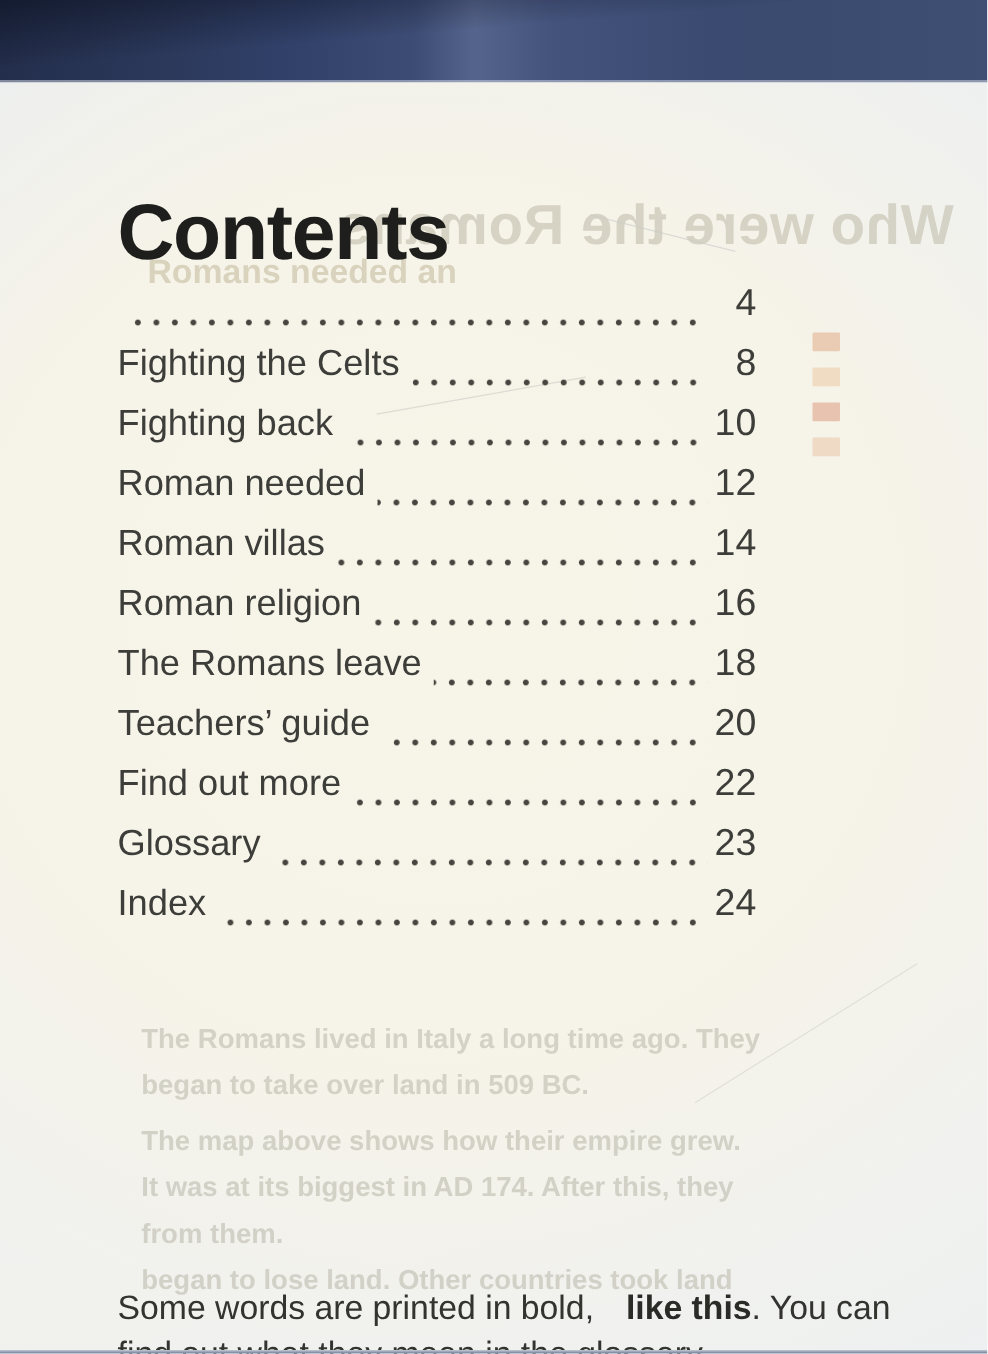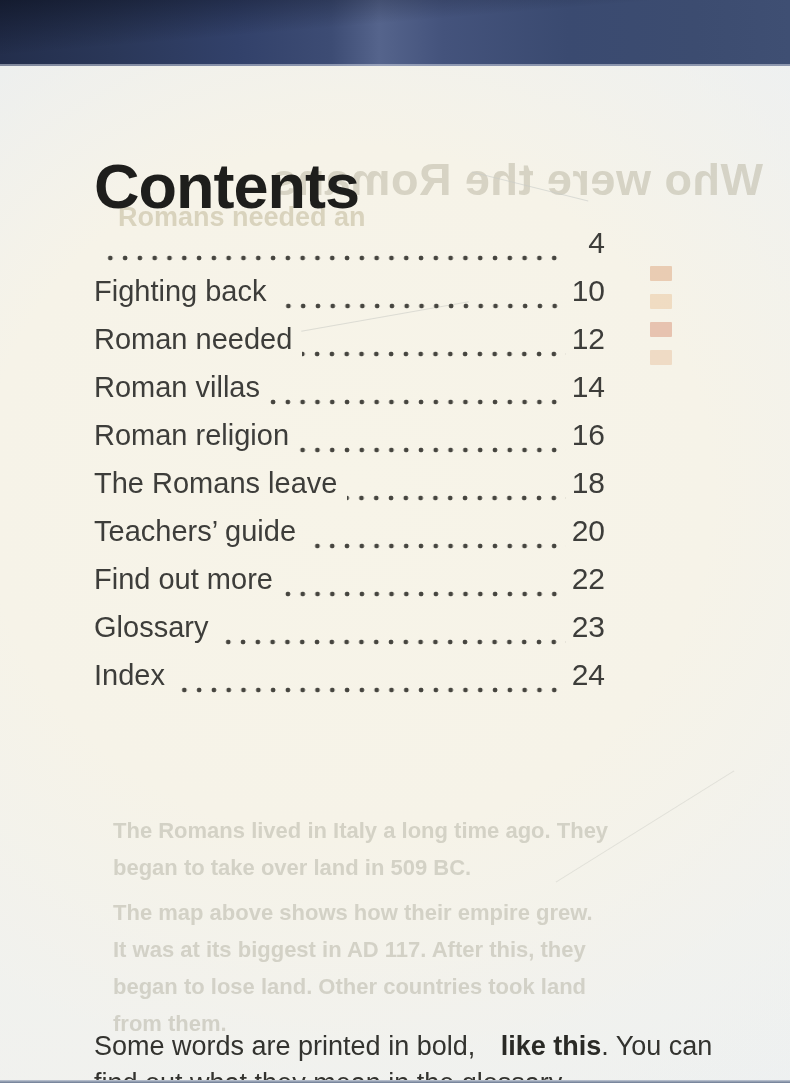--- a/index.html
+++ b/index.html
@@ -151,37 +151,42 @@
         <div class="ghost-swatch" style="background: rgba(225, 155, 85, 0.26);"></div>
         <div class="ghost-swatch" style="background: rgba(195, 85, 45, 0.3);"></div>
         <div class="ghost-swatch" style="background: rgba(215, 135, 75, 0.22);"></div>
       </div>
     <div class="ghost ghost-para gp1">
         <div class="ghost-line">The Romans lived in Italy a long time ago. They</div>
         <div class="ghost-line">began to take over land in 509 BC.</div>
       </div>
     <div class="ghost ghost-para gp2">
         <div class="ghost-line">The map above shows how their empire grew.</div>
-        <div class="ghost-line">It was at its biggest in AD 117. After this, they</div>
+        <div class="ghost-line">It was at its biggest in AD 174. After this, they</div>
+        <div class="ghost-line">from them.</div>
         <div class="ghost-line">began to lose land. Other countries took land</div>
-        <div class="ghost-line">from them.</div>
       </div>
 
     <div class="scratch s1"></div>
     <div class="scratch s2"></div>
     <div class="scratch s3"></div>
 
     <div class="title">Contents</div>
 
     <div class="toc">
         <div class="toc-row">
           <span class="leader"></span>
           <span class="toc-page">4</span>
         </div>
         <div class="toc-row">
+          <span class="toc-label">Fighting the Celts</span>
+          <span class="leader"></span>
+          <span class="toc-page">8</span>
+        </div>
+        <div class="toc-row">
           <span class="toc-label">Fighting back</span>
           <span class="leader"></span>
           <span class="toc-page">10</span>
         </div>
         <div class="toc-row">
           <span class="toc-label">Roman needed</span>
           <span class="leader"></span>
           <span class="toc-page">12</span>
         </div>
         <div class="toc-row">

